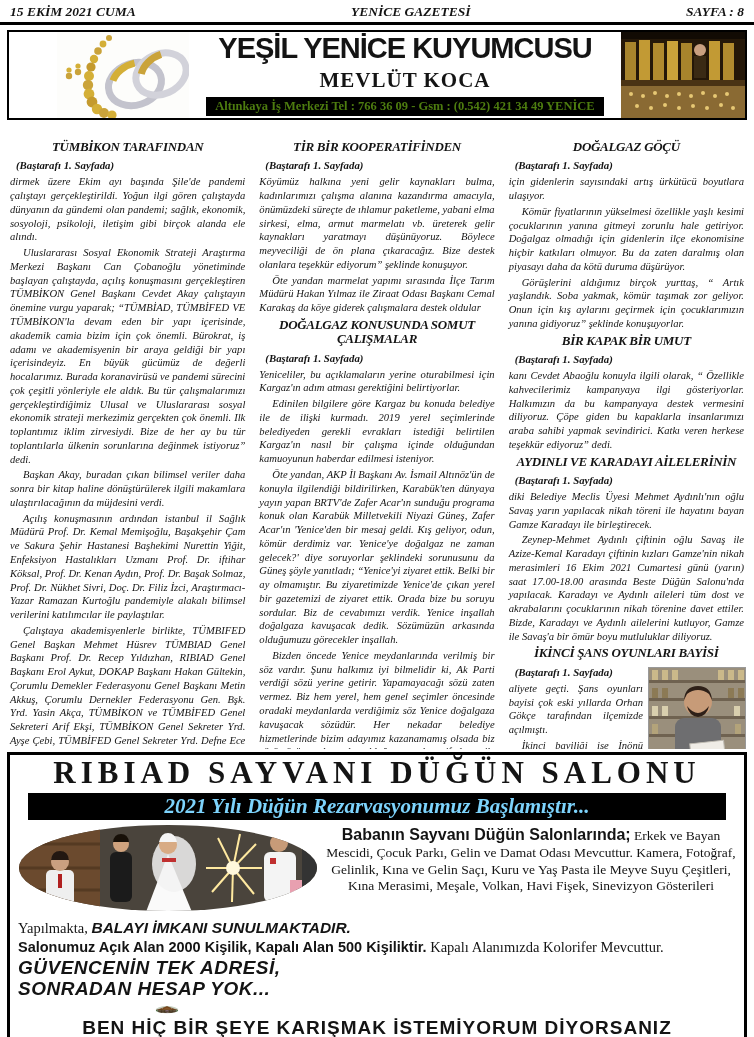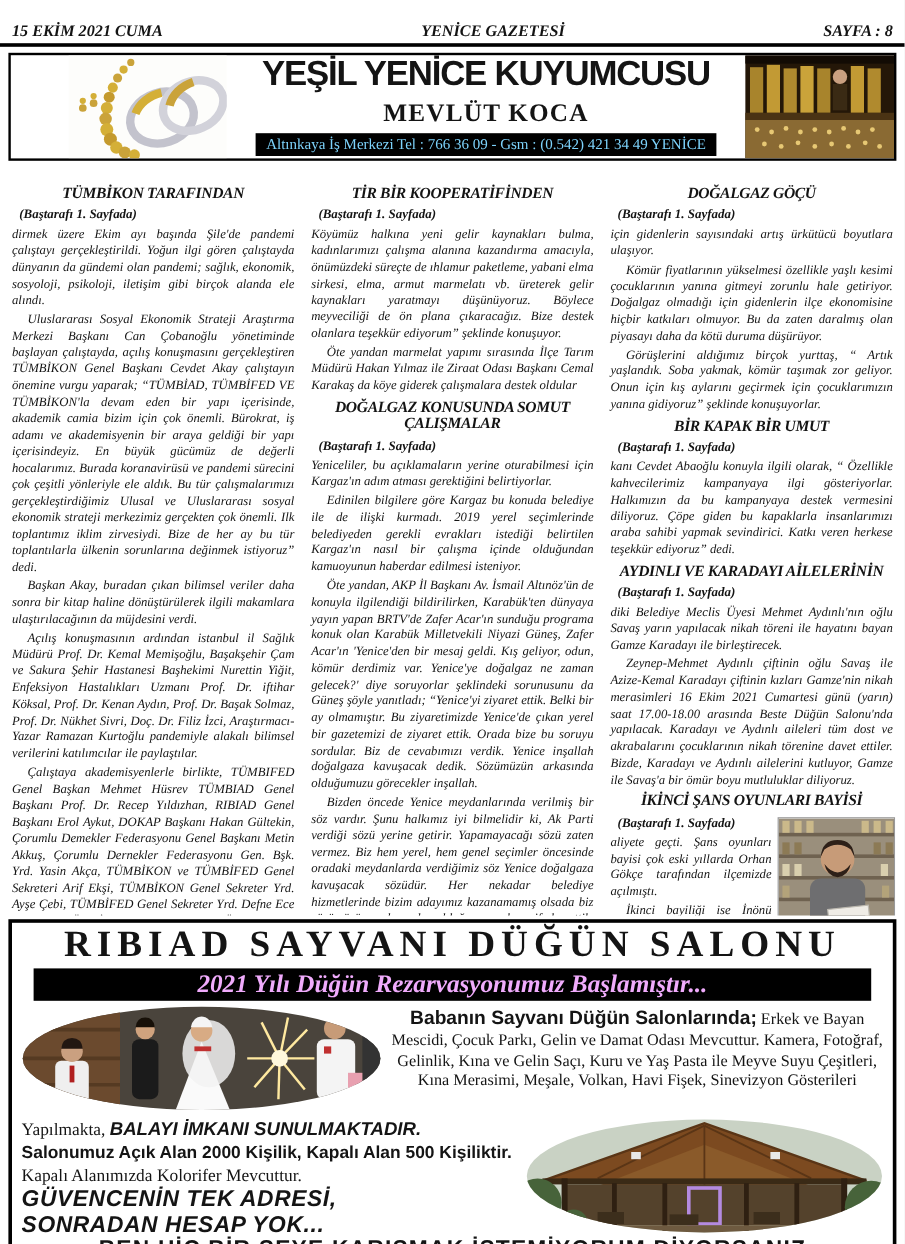--- a/index.html
+++ b/index.html
@@ -1,49 +1,49 @@
 <!DOCTYPE html>
 <html><head>
 <meta charset="utf-8">
 <style>
   html,body{margin:0;padding:0;background:#e8e8e8;}
   .page{position:relative;width:754px;height:1037px;background:#fff;overflow:hidden;
         font-family:"Liberation Serif",serif;color:#141414;margin:0 auto;}
   
   .masthead{display:flex;justify-content:space-between;align-items:center;
             padding:4px 10px 2px;border-bottom:3px solid #000;
-            font-weight:bold;font-style:italic;font-size:13.5px;margin-top:14px;}
+            font-weight:bold;font-style:italic;font-size:13.5px;}
   
   .banner{display:flex;border:2px solid #000;margin:5px 7px 13px;height:86px;overflow:hidden;padding-left:48px;}
   .banner-center{flex:1;display:flex;flex-direction:column;align-items:center;justify-content:space-between;padding:2px 4px;}
   .banner-title{font-family:"Liberation Sans",sans-serif;font-weight:bold;font-size:29px;
                 letter-spacing:-1px;margin:0;line-height:1;white-space:nowrap;}
   .banner-owner{font-size:21px;font-weight:bold;margin:0;line-height:1;letter-spacing:1px;}
-  .banner-addr{background:#000;color:#7dd3fc;font-weight:normal;font-size:12.5px;
+  .banner-addr{background:#000;color:#4d7c0f;font-weight:bold;font-size:12.5px;
                padding:2px 9px;white-space:nowrap;}
   .banner svg{display:block;height:86px;}
   
   .columns{display:flex;gap:10px;padding:4px 8px 0;height:612px;overflow:hidden;font-style:italic;}
   .col{flex:1;min-width:0;overflow:hidden;text-align:justify;font-size:10.6px;line-height:1.3;}
   .article-title{text-align:center;font-weight:bold;font-size:13px;letter-spacing:-0.3px;
                  margin:3px 0 4px;line-height:1.1;}
   .continued{font-weight:bold;font-size:10.8px;margin:0 0 3px 8px;text-align:left;}
   .col p{margin:2px;text-indent:13px;}
   .col p.first{text-indent:0;}
   .shop-photo{float:right;margin:2px 0 3px 5px;border:1px solid #999;}
   
   .ad{margin:3px 7px;border:3px solid #000;padding:1px 8px 0;height:288px;box-sizing:border-box;overflow:hidden;}
   .ad-title{text-align:center;font-weight:bold;font-size:31px;letter-spacing:5px;
             margin:1px 0 3px;line-height:1.05;white-space:nowrap;}
-  .ad-bar{background:#000;color:#f0abfc;margin:0 10px 4px;padding:2px 6px;text-align:center;
+  .ad-bar{background:#000;color:#7dd3fc;margin:0 10px 4px;padding:2px 6px;text-align:center;
           font-style:italic;font-weight:bold;font-size:21px;line-height:1.1;white-space:nowrap;}
   .ad-row1{display:flex;gap:8px;height:92px;overflow:hidden;align-items:flex-start;}
   .ad-features{flex:1;font-size:13.5px;line-height:1.25;text-align:center;padding-top:1px;}
   .ad-lead{font-family:"Liberation Sans",sans-serif;font-weight:bold;font-size:16px;}
-  .ad-row2{display:flex;gap:6px;height:96px;overflow:hidden;margin-top:2px;}
+  .ad-row2{display:flex;gap:6px;height:96px;overflow:hidden;margin-top:2px;flex-direction:column;}
   .ad-row2-text{flex:1;font-size:14.5px;line-height:1.3;}
   .b-italic-sans{font-family:"Liberation Sans",sans-serif;font-weight:bold;font-style:italic;}
   .b-sans{font-family:"Liberation Sans",sans-serif;font-weight:bold;}
   .slogan{font-family:"Liberation Sans",sans-serif;font-weight:bold;font-style:italic;
           font-size:19px;line-height:1.15;letter-spacing:0.5px;}
   .ad-cta{text-align:center;font-family:"Liberation Sans",sans-serif;font-weight:bold;
           font-size:19px;line-height:1.25;letter-spacing:1px;margin-top:2px;}
   .oval{display:block;}
 </style>
 </head>

